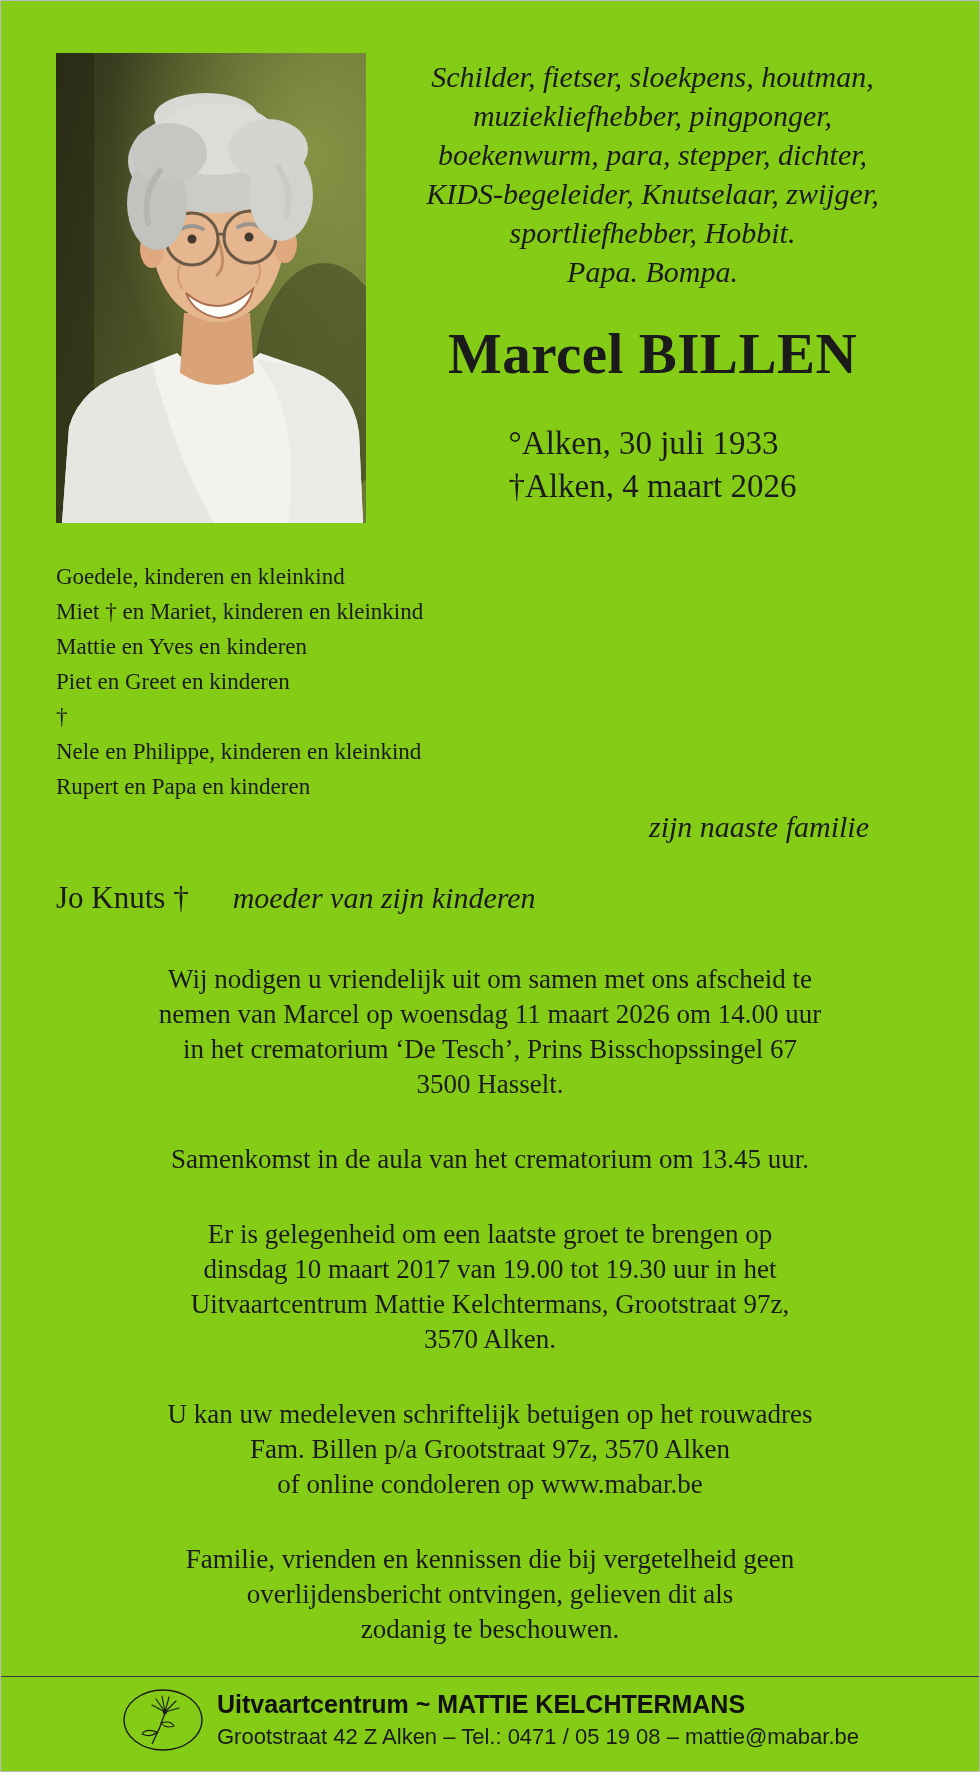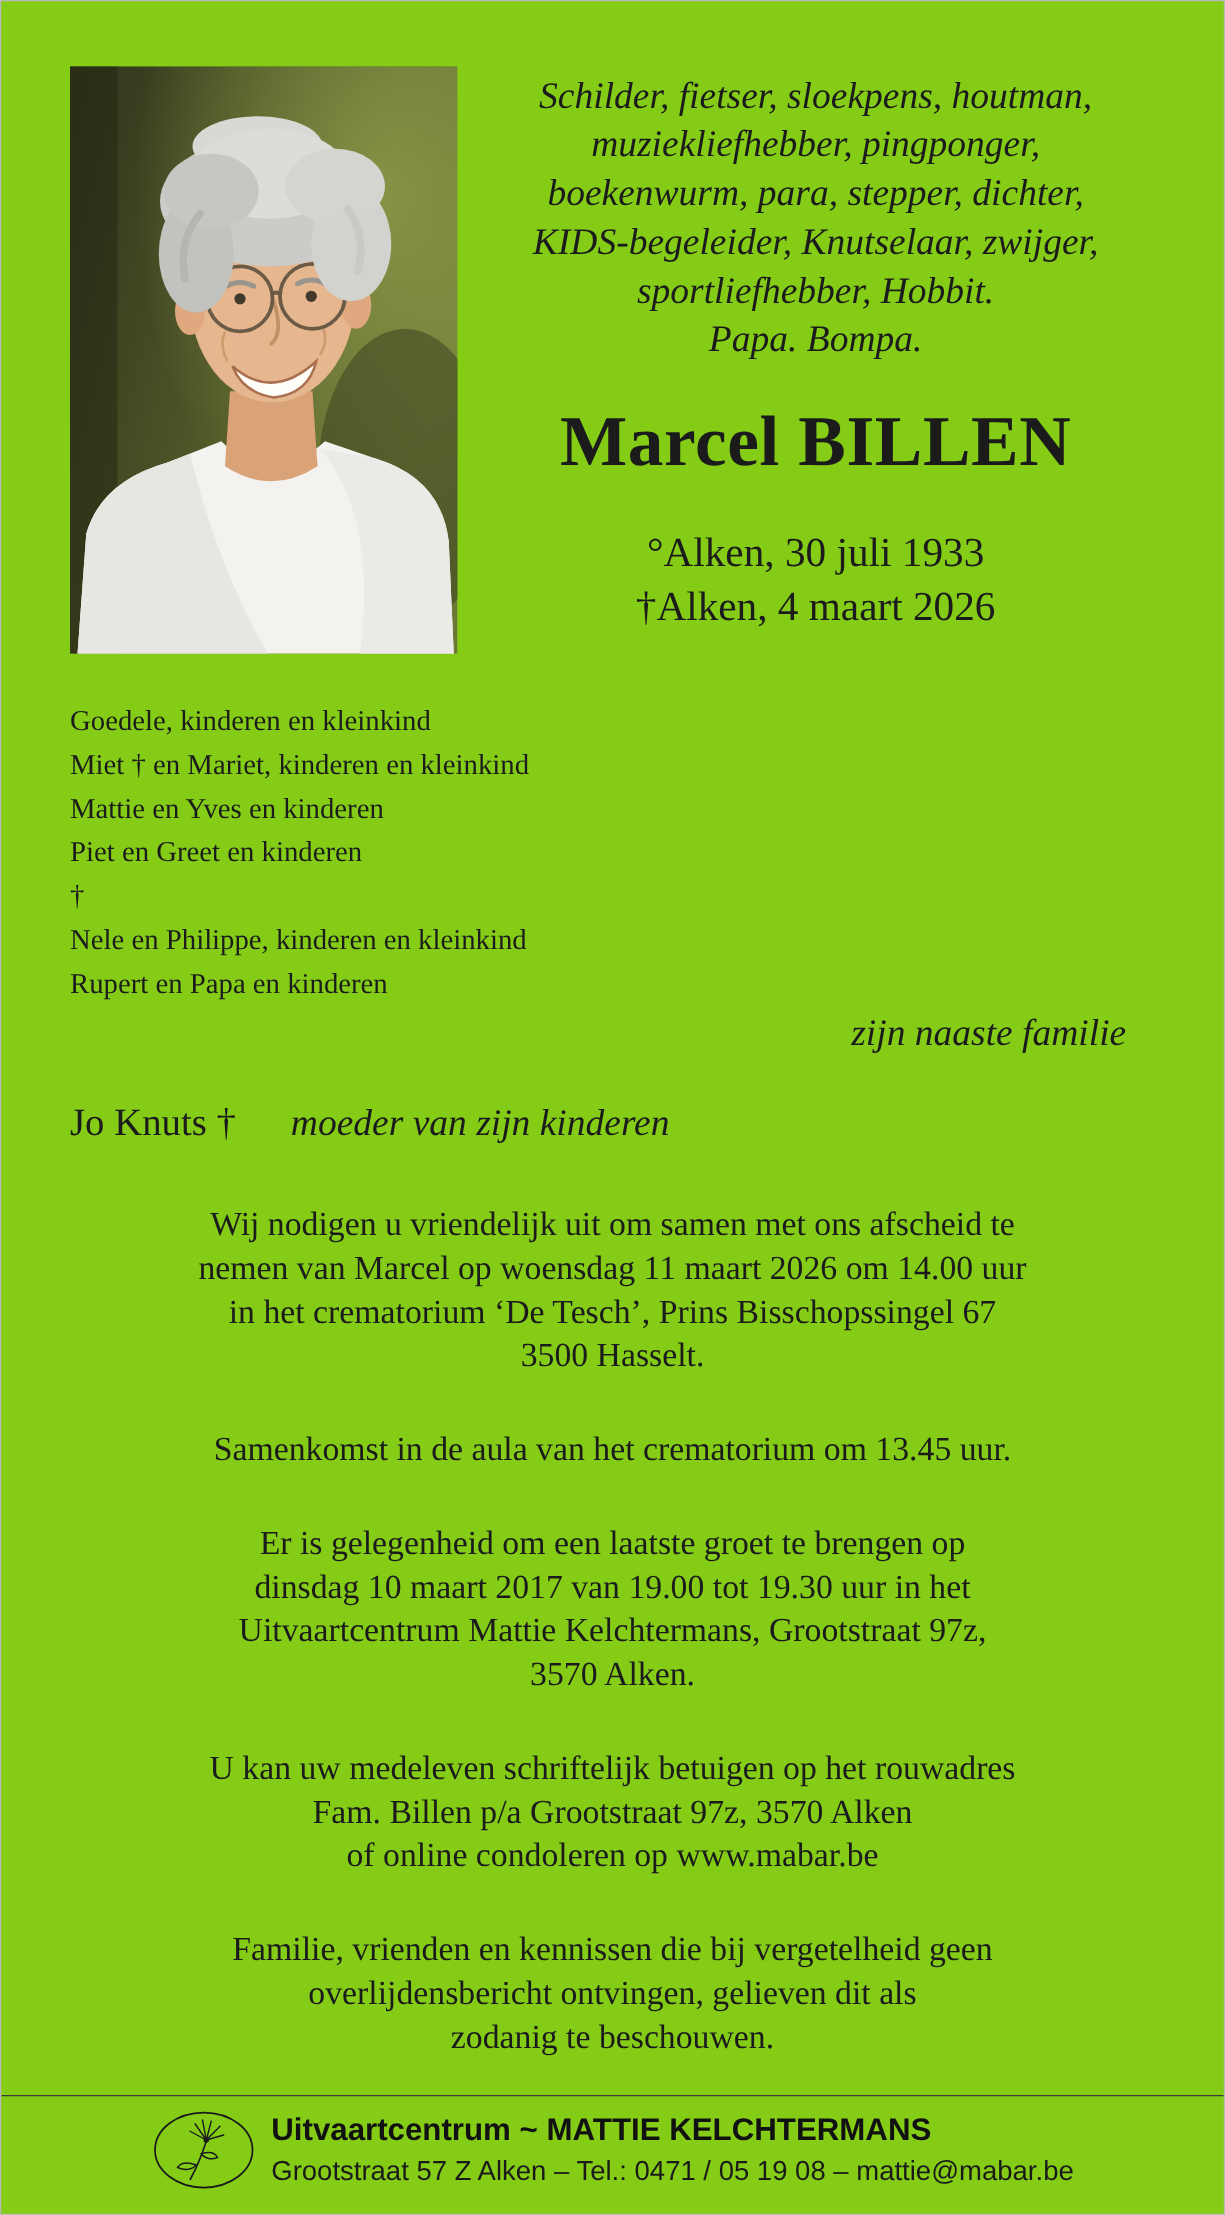--- a/index.html
+++ b/index.html
@@ -25,29 +25,29 @@
     font-style:italic;
     font-size:30px; line-height:39px;
     white-space:pre-line;
   }
   .name {
     font-size:57px; font-weight:bold;
     margin-top:30px;
     letter-spacing:0.5px;
   }
   .dates {
-    display:inline-block; text-align:center;
+    display:inline-block; text-align:left;
     margin-top:36px;
     font-size:33px; line-height:43px;
   }
 
   
   .family { margin:36px 0 0 55px; font-size:23px; line-height:35px; }
   .family-caption {
-    text-align:right; padding-right:78px;
+    text-align:right; padding-right:110px;
     font-style:italic; font-size:30px;
     margin-top:6px;
   }
   .mother-row {
     display:flex; justify-content:flex-start; align-items:baseline;
     margin:36px 55px 0 55px;
     font-size:31px;
     gap:44px;
   }
   .mother-caption { font-style:italic; font-size:30px; padding-right:135px; }
@@ -205,18 +205,18 @@
             <line x1="44" y1="25" x2="48" y2="10"></line>
             <line x1="44" y1="25" x2="55" y2="14"></line>
             <line x1="44" y1="25" x2="58" y2="21"></line>
             <line x1="44" y1="25" x2="31" y2="18"></line>
           </g>
           <circle cx="44" cy="25" r="2.2" fill="#1a1a1a"></circle>
         </svg>
       </div>
       <div class="footer-text">
         <div class="footer-company">Uitvaartcentrum ~ MATTIE KELCHTERMANS</div>
-        <div class="footer-address">Grootstraat 57 Z Alken – Tel.: 0471 / 05 19 08 – mattie@mabar.be</div>
+        <div class="footer-address">Grootstraat 42 Z Alken – Tel.: 0471 / 05 19 08 – mattie@mabar.be</div>
       </div>
     </div>
   </div>
 
 </div>
 
 </body></html>

